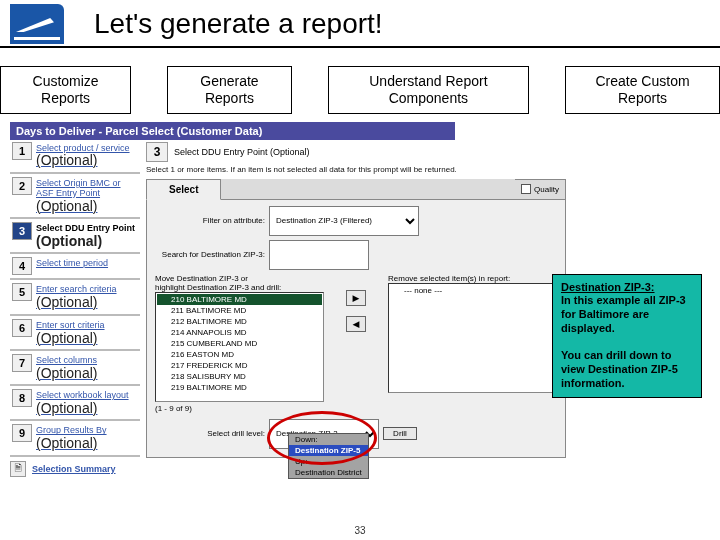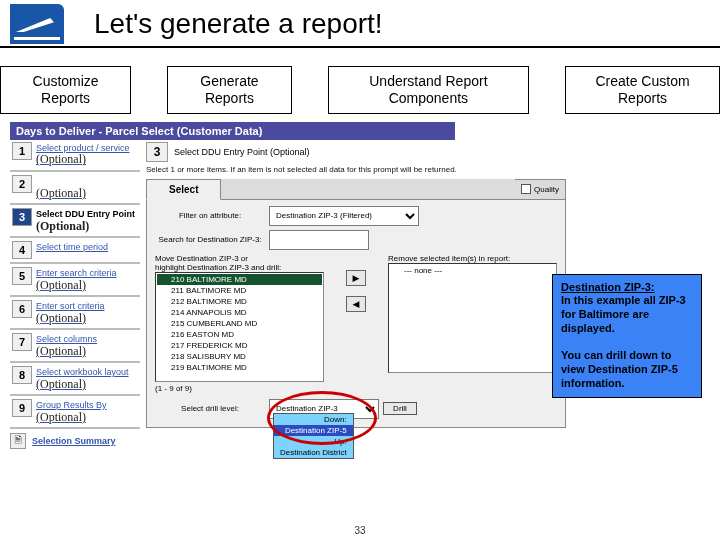--- a/index.html
+++ b/index.html
@@ -19,60 +19,60 @@
     .breadcrumb { background: #4a4a9e; color: #fff; padding: 3px 6px; font-size: 11px; font-weight: bold; width: 445px; }
 
     .body2col { display: flex; width: 560px; }
 
     .steps { width: 130px; }
     .steprow { display: flex; align-items: flex-start; padding: 2px 2px; }
     .stepnum { width: 20px; height: 18px; background: #f0f0f0; border: 1px solid #999; font-size: 11px; font-weight: bold; display: flex; align-items: center; justify-content: center; margin-right: 4px; }
     .stepnum.cur { background: #224488; color: #fff; }
     .stepsep { height: 0; border-top: 2px solid #bbb; margin: 1px 0; }
     .steplink { color: #3355aa; text-decoration: underline; font-size: 9px; line-height: 1.1; flex: 1; padding-top: 2px; }
-    .stepsub { color: #222; font-size: 12px; font-family: Liberation Serif, serif; }
+    .stepsub { color: #222; font-size: 14px; }
     .stepcur { color: #000; font-weight: bold; font-size: 9px; line-height: 1.1; flex: 1; padding-top: 2px; }
     .summary { display: flex; align-items: center; margin-top: 4px; }
     .sumicon { width: 16px; height: 16px; border: 1px solid #999; background: #eee; margin-right: 6px; display:flex; align-items:center; justify-content:center; font-size:9px; }
     .sumlink { color: #3355aa; text-decoration: underline; font-weight: bold; font-size: 9px; }
 
     .main { flex: 1; padding: 2px 4px 0 6px; position: relative; }
     .mainhead { display: flex; align-items: center; }
     .bigstep { width: 22px; height: 20px; background: #f0f0f0; border: 1px solid #999; font-size: 12px; font-weight: bold; display: flex; align-items: center; justify-content: center; margin-right: 6px; }
     .instr { font-size: 8px; color: #111; margin: 3px 0 5px; }
 
     .tabrow { display: flex; font-size: 10px; }
     .tab { padding: 4px 22px; background: #dcdcdc; border: 1px solid #888; font-weight: bold; }
     .tab.active { background: #efefef; border-bottom-color: #efefef; }
     .tabspace { flex: 1; border-bottom: 1px solid #888; background: #dcdcdc; }
     .qual { font-size: 8px; display: flex; align-items: center; padding: 2px 6px; border: 1px solid #888; border-left: none; background: #dcdcdc; }
     .chk { width: 10px; height: 10px; border: 1px solid #555; background: #fff; margin-right: 3px; }
 
     .panel { border: 1px solid #888; border-top: none; background: #efefef; padding: 6px 8px 8px; font-size: 8px; }
     .formrow { display: flex; align-items: center; margin-bottom: 4px; gap: 4px; }
-    .lbl { width: 110px; text-align: center; }
-    select.small, input.small { font-size: 8px; border: 1px solid #7a7a7a; background: #fff; padding: 1px 2px; height: 20px; }
+    .lbl { width: 110px; text-align: right; }
+    select.small, input.small { font-size: 8px; border: 1px solid #7a7a7a; background: #fff; padding: 1px 2px; height: 30px; }
 
     .dualbox { display: flex; gap: 22px; align-items: flex-start; }
     .dualcol { flex: 1; }
     .listbox { background: #fff; border: 1px inset #888; height: 110px; overflow: hidden; font-size: 8px; padding: 1px; }
     .listbox .opt { padding: 0 14px; line-height: 11px; white-space: nowrap; }
     .movebtns { display: flex; flex-direction: column; gap: 10px; padding-top: 16px; }
     .arrowbtn { width: 20px; height: 16px; border: 1px solid #666; background: #e8e8e8; display: flex; align-items: center; justify-content: center; font-size: 9px; }
 
     .pager { font-size: 8px; margin: 2px 0 0; }
 
     .drillwrap { position: relative; display: flex; align-items: center; margin-top: 6px; gap: 4px; }
-    .drop { position: absolute; left: 118px; top: 14px; background: #7dd3fc; border: 1px solid #555; font-size: 8px; z-index: 5; text-align: right; }
+    .drop { position: absolute; left: 133px; top: 14px; background: #a3a3a3; border: 1px solid #555; font-size: 8px; z-index: 5; }
     .drop .ditem { padding: 1px 6px; white-space: nowrap; }
-    .drop .sel { background: #2a4cc0; color: #fff; }
+    .drop .sel { background: #2a4cc0; color: #fff; font-weight: bold; }
     .drillbtn { border: 1px solid #555; background: #e8e8e8; padding: 1px 8px; font-size: 8px; width: 34px; text-align: center; position: relative; z-index: 2; }
     .circle { position: absolute; left: 112px; top: -8px; width: 110px; height: 54px; border: 3px solid #c00; border-radius: 50%; z-index: 10; pointer-events: none; }
 
-    .callout { position: absolute; right: 18px; top: 152px; width: 150px; border: 1px solid #000; background: #3b82f6; padding: 6px 8px; font-size: 11px; line-height: 1.25; }
+    .callout { position: absolute; right: 18px; top: 152px; width: 150px; border: 1px solid #000; background: #14b8a6; padding: 6px 8px; font-size: 11px; line-height: 1.25; }
     .callout b.u { text-decoration: underline; }
 
     .pagenum { position: absolute; bottom: 4px; left: 0; right: 0; text-align: center; font-size: 10px; color: #333; }
   </style>
 </head>
 <body>
 
 <div class="header">
   <div class="logo"></div>
   <div class="title">Let's generate a report!</div>
@@ -92,21 +92,21 @@
   <div class="body2col">
 
     <div class="steps">
       <div class="steprow">
           <div class="stepnum">1</div>
           <div class="steplink"><span>Select product / service</span><br><span class="stepsub">(Optional)</span></div>
         </div>
       <div class="stepsep"></div>
       <div class="steprow">
           <div class="stepnum">2</div>
-          <div class="steplink"><br><span class="stepsub">(Optional)</span></div>
+          <div class="steplink"><span>Select Origin BMC or ASF Entry Point</span><br><span class="stepsub">(Optional)</span></div>
         </div>
       <div class="stepsep"></div>
       <div class="steprow">
           <div class="stepnum cur">3</div>
           <div class="stepcur"><span>Select DDU Entry Point</span><br><span class="stepsub">(Optional)</span></div>
         </div>
       <div class="stepsep"></div>
       <div class="steprow">
           <div class="stepnum">4</div>
           <div class="steplink"><span>Select time period</span></div>

